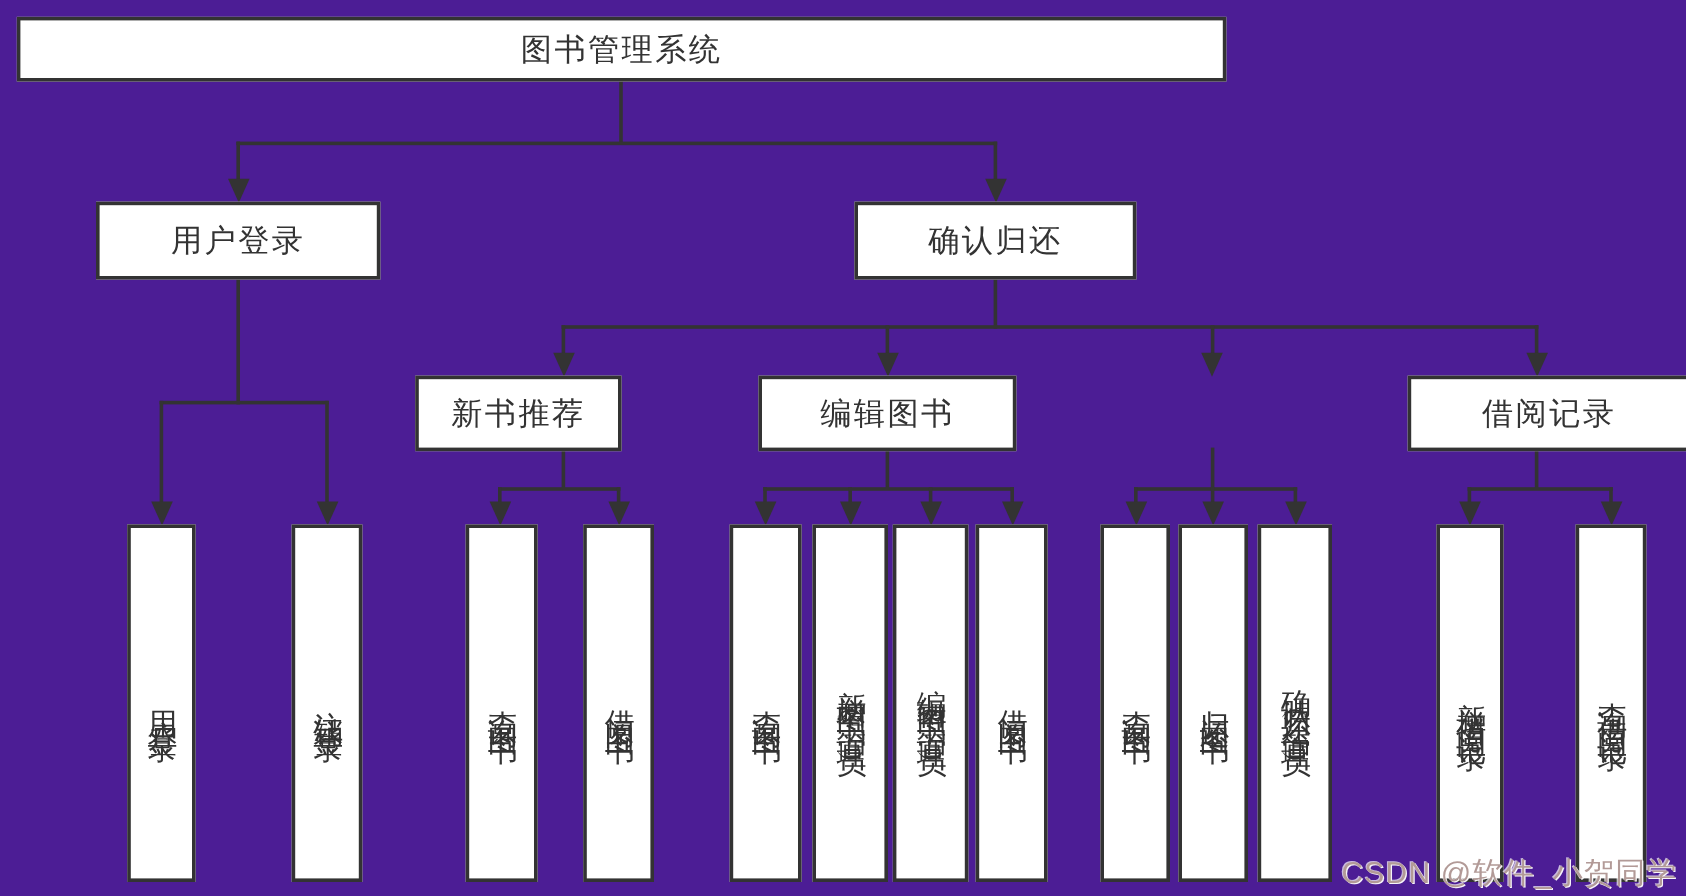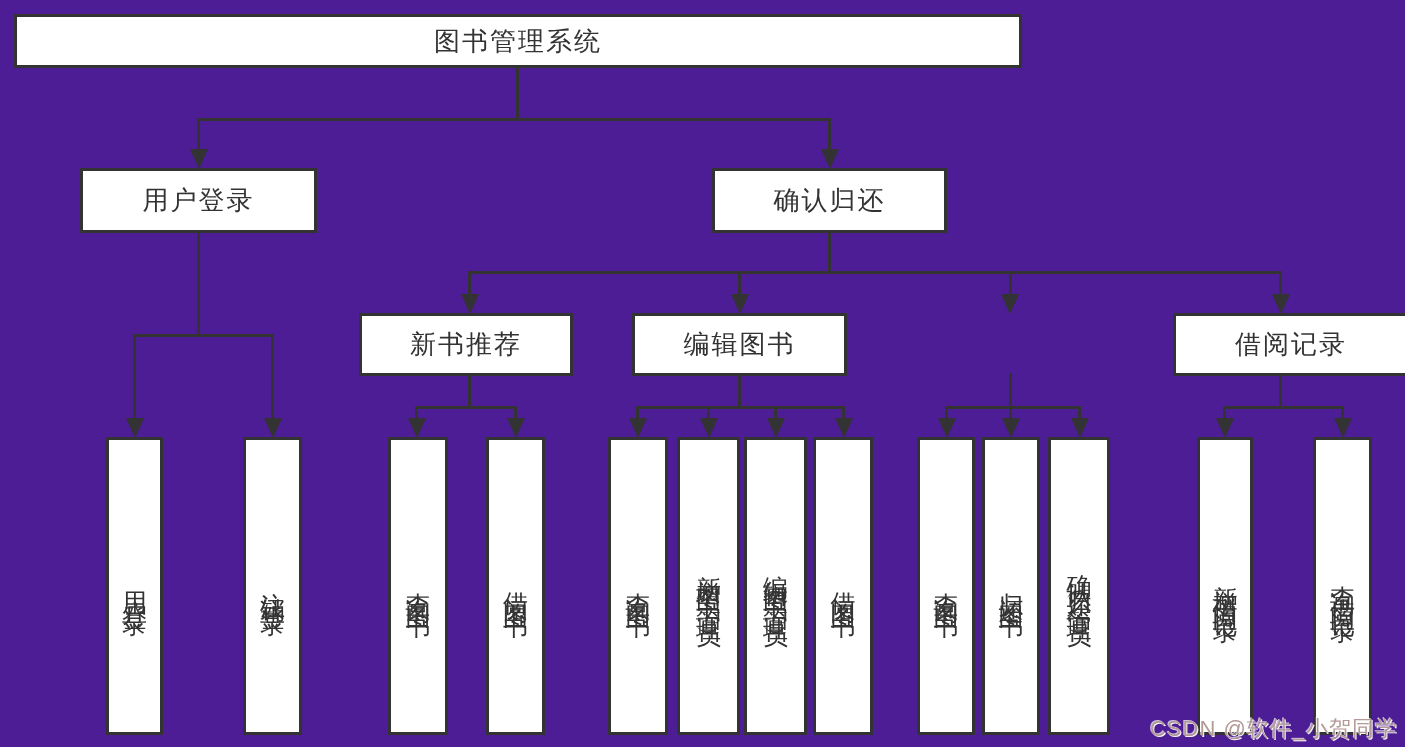--- a/index.html
+++ b/index.html
@@ -15,21 +15,21 @@
       border-top:20px solid #333;}
   
   .hbox{position:absolute;box-sizing:border-box;border:3px solid #333;background:#fff;
         display:flex;align-items:center;justify-content:center;
         font-size:26px;letter-spacing:2px;z-index:2;}
   
   .leaf{position:absolute;top:437px;height:298px;box-sizing:border-box;border:3px solid #333;
         background:#fff;display:flex;align-items:center;justify-content:center;z-index:2;}
   .leaf .vt{writing-mode:vertical-rl;text-orientation:mixed;font-size:25px;
             letter-spacing:7px;line-height:1;white-space:nowrap;}
-  .watermark{position:absolute;right:7px;bottom:3px;font-size:22px;letter-spacing:1px;
+  .watermark{position:absolute;right:7px;bottom:3px;font-size:25px;letter-spacing:1px;
              color:#b29a97;z-index:5;
              text-shadow:1px 1px 0 rgba(255,255,255,.95),-1px -1px 0 rgba(255,255,255,.7);}
 </style>
 </head>
 <body>
 
 <div id="canvas">
 
   <i class="ln" style="left:516px;top:66px;width:3px;height:53px"></i>
   <i class="ln" style="left:197px;top:118px;width:634px;height:3px"></i>
@@ -95,21 +95,21 @@
     <span>图书管理系统</span>
   </div>
 
   <div class="hbox" style="left:80px;top:168px;width:237px;height:65px">
     <span>用户登录</span>
   </div>
   <div class="hbox" style="left:712px;top:168px;width:235px;height:65px">
     <span>确认归还</span>
   </div>
 
-  <div class="hbox" style="left:359px;top:313px;width:214px;height:63px">
+  <div class="hbox" style="left:346px;top:313px;width:172px;height:63px">
     <span>新书推荐</span>
   </div>
   <div class="hbox" style="left:632px;top:313px;width:215px;height:63px">
     <span>编辑图书</span>
   </div>
   <div class="hbox" style="left:1173px;top:313px;width:236px;height:63px">
     <span>借阅记录</span>
   </div>
 
   <div class="leaf" style="left:106px;width:57px">

